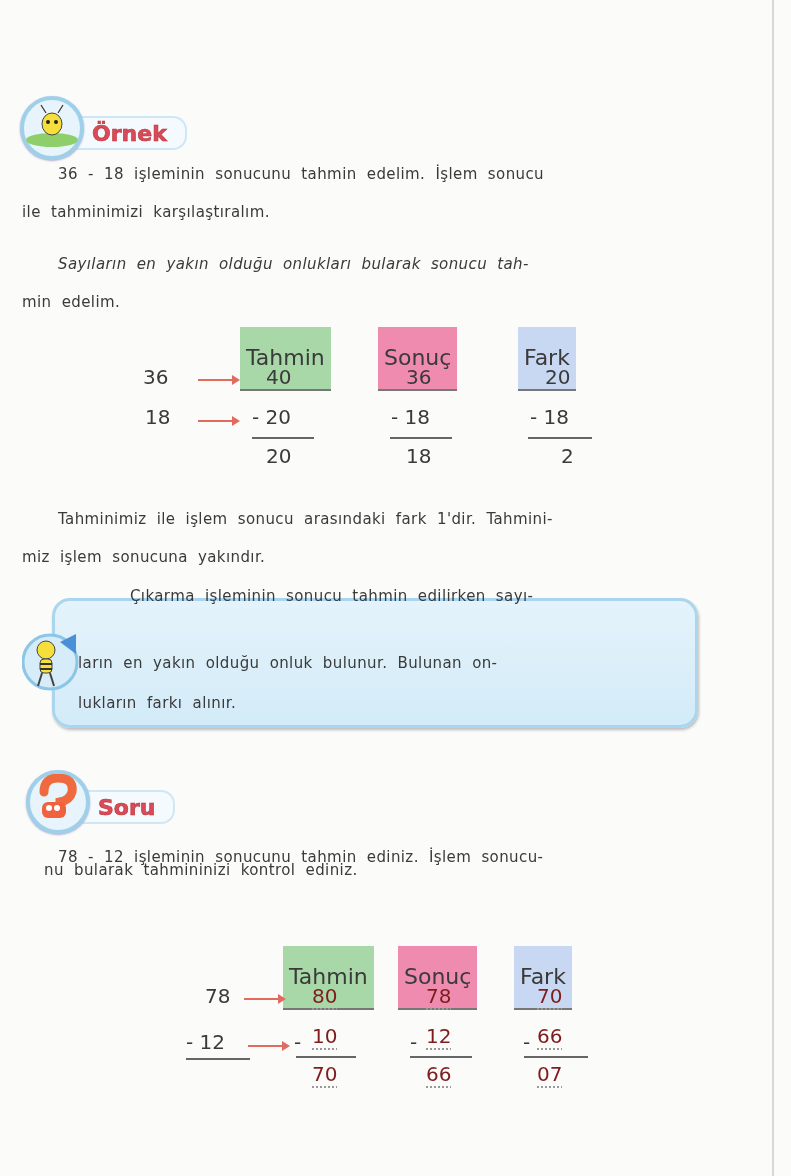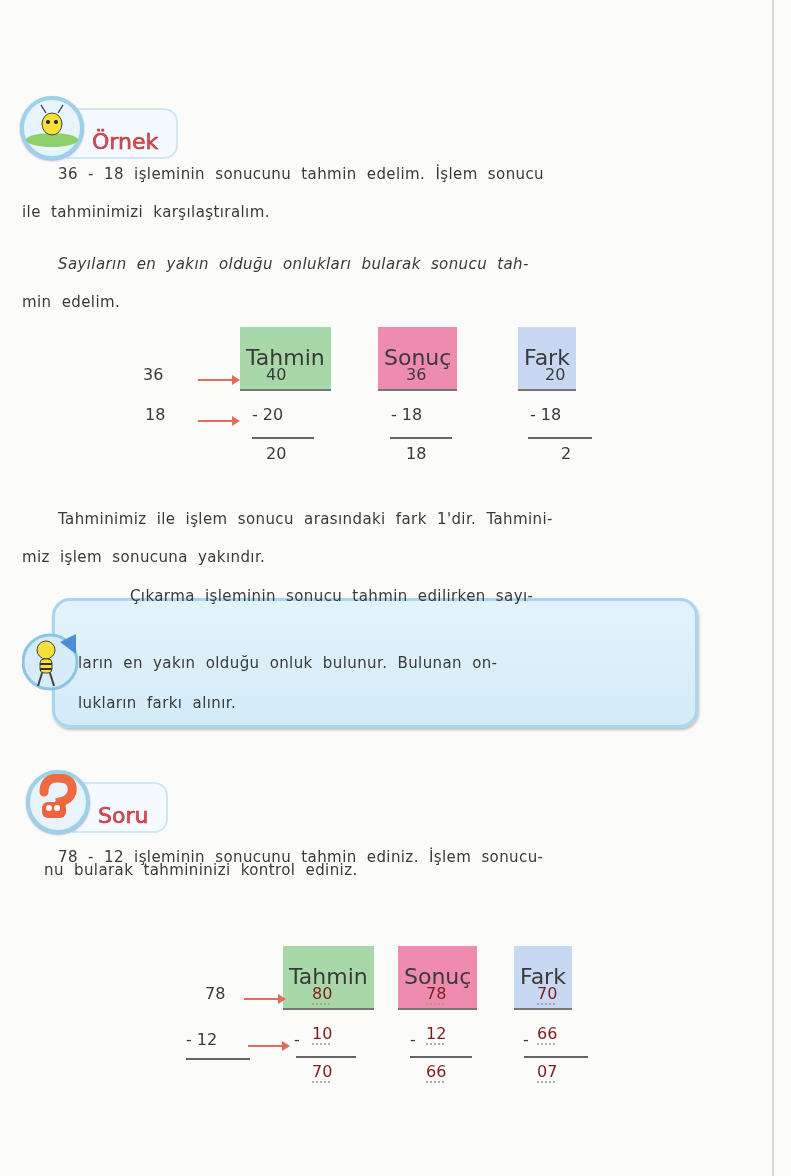--- a/index.html
+++ b/index.html
@@ -3,25 +3,25 @@
 <meta charset="utf-8">
 <style>
   html, body { margin:0; padding:0; }
   body { width:791px; height:1176px; background:#fbfbfa; position:relative; overflow:hidden;
          font-family:"DejaVu Sans", sans-serif; color:#3a3a3a; }
   .edge { position:absolute; left:772px; top:0; width:2px; height:1176px; background:#d8d8d8; }
   .p { position:absolute; font-size:15px; letter-spacing:0.4px; word-spacing:5px; line-height:38px; }
   .badge { position:absolute; display:flex; align-items:center; }
   .badge .circle { width:56px; height:56px; border-radius:50%; background:#e8f4fb; border:4px solid #9fd0ea;
                    position:relative; z-index:2; box-shadow:0 1px 2px #aac; }
-  .badge .pill { height:30px; margin-left:-18px; padding:17px 18px 0 26px; border-radius:0 14px 14px 0;
+  .badge .pill { height:30px; margin-left:-18px; padding:0 18px 0 26px; border-radius:0 14px 14px 0;
                  background:#f4fafe; border:2px solid #cfe7f5; border-left:none; display:flex; align-items:center;
-                 font-weight:normal; font-size:22px; color:#d94a5a; -webkit-text-stroke:0.6px #b33; z-index:1;margin-top:10px; }
+                 font-weight:bold; font-size:22px; color:#d94a5a; -webkit-text-stroke:0.6px #b33; z-index:1;margin-top:10px; }
   .hdr { position:absolute; font-size:22px; padding:16px 6px; height:30px; line-height:30px; border-bottom:2px solid #777; }
-  .num { position:absolute; font-size:16px; color:#3a3a3a; }
+  .num { position:absolute; font-size:20px; color:#3a3a3a; }
   .red { color:#7f1d1d; text-decoration:underline dotted #999; text-underline-offset:5px; }
   .line { position:absolute; height:2px; background:#666; }
   .arrow { position:absolute; height:2px; background:#e06b5e; }
   .arrow::after { content:""; position:absolute; right:-2px; top:-4px; border-left:8px solid #e06b5e;
                   border-top:5px solid transparent; border-bottom:5px solid transparent; }
   .notebox { position:absolute; left:52px; top:598px; width:640px; height:124px; border-radius:18px;
              background:linear-gradient(#e4f3fb,#d3ebf8); border:3px solid #a9d5ef; box-shadow:1px 2px 3px #bbb; }
   .bee { position:absolute; }
 </style>
 </head>

